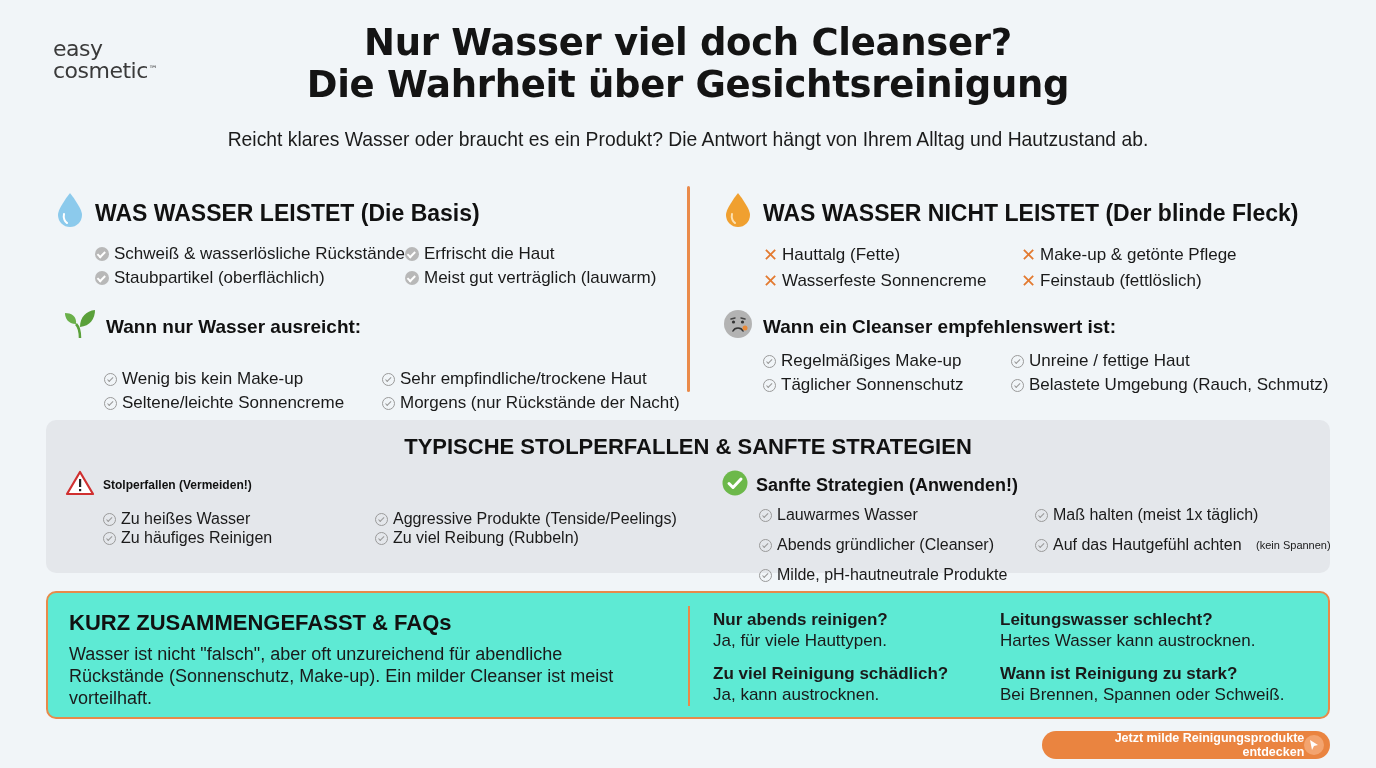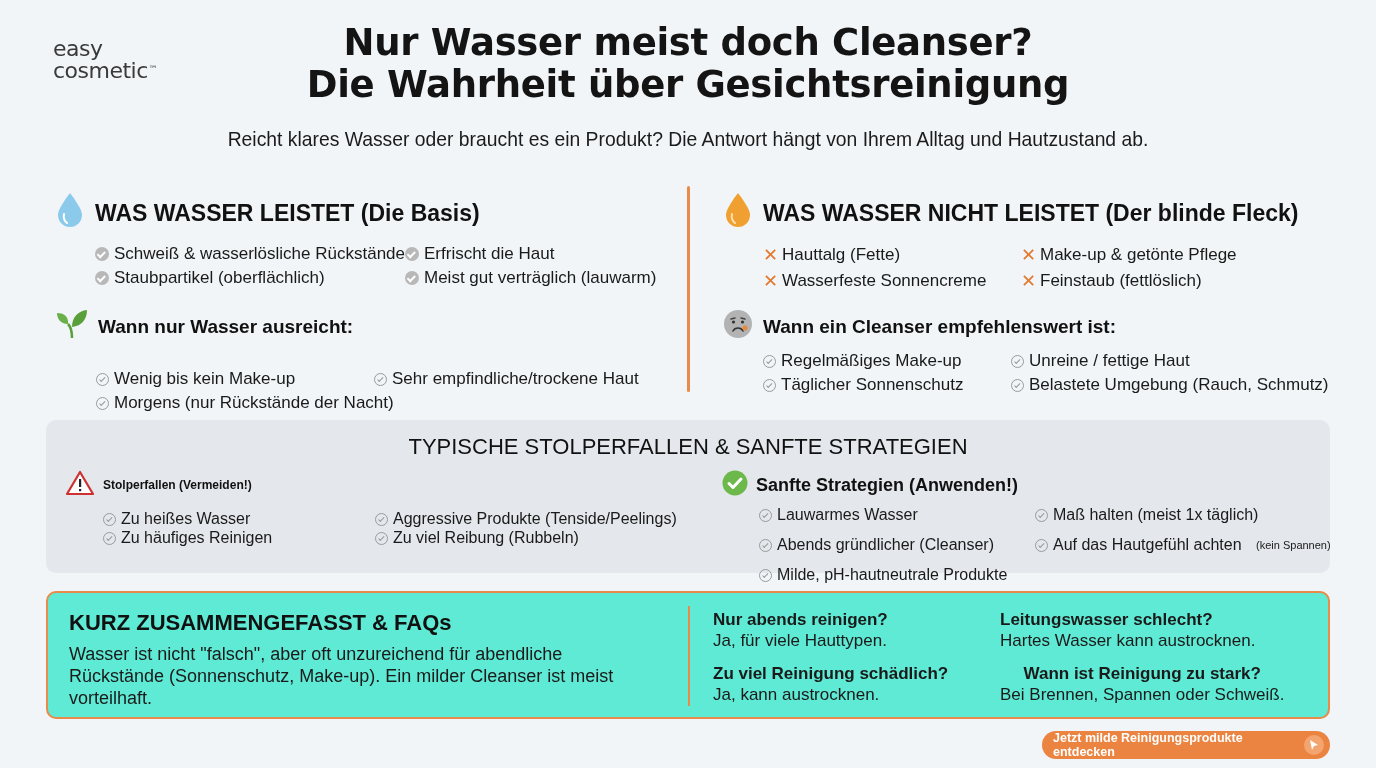--- a/index.html
+++ b/index.html
@@ -64,52 +64,52 @@
   .vdivider {
     position: absolute; left: 687px; top: 186px; width: 3px; height: 206px;
     background: #ea8a4a; border-radius: 2px;
   }
   .gray-panel {
     position: absolute; left: 46px; top: 420px; width: 1284px; height: 153px;
     background: #e4e7eb; border-radius: 10px;
   }
   .gray-title {
     position: absolute; left: 0; right: 0; top: 14px; text-align: center;
-    font-weight: normal; font-size: 22px; color: #111;
+    font-weight: bold; font-size: 22px; color: #111;
   }
   .summary {
     position: absolute; left: 46px; top: 591px; width: 1284px; height: 128px;
     border: 2.5px solid #e88a4a; border-radius: 10px; background: #5eead4;
   }
   .sum-title { position: absolute; left: 21px; top: 17px; font-weight: bold; font-size: 22px; color: #111; }
   .sum-text { position: absolute; left: 21px; top: 50px; width: 590px; font-size: 18px; line-height: 22px; color: #1a1a1a; }
   .sum-divider { position: absolute; left: 640px; top: 13px; width: 2px; height: 100px; background: #e88a4a; }
   .faq { position: absolute; font-size: 17px; line-height: 21px; color: #1a1a1a; }
   .faq .q { font-weight: bold; }
   .cta {
     position: absolute; left: 1042px; top: 731px; height: 28px; width: 288px;
     background: #ea8440; border-radius: 14px;
     display: flex; align-items: center; justify-content: space-between;
-    padding: 0 6px 0 11px; color: #fff; font-size: 12.5px; font-weight: bold;
+    padding: 0 6px 0 11px; color: #fff; font-size: 12.5px; font-weight: bold; text-align: right;
   }
   .cta-arrow {
     width: 20px; height: 20px; border-radius: 50%;
     background: #f3a46f; display: flex; align-items: center; justify-content: center;
   }
 </style>
 </head>
 <body>
 
 <div class="logo">
   <div>easy</div>
   <div><span>cosmetic</span><span class="tm">™</span></div>
 </div>
 
 <div class="title">
-  <div>Nur Wasser meist doch Cleanser?</div>
+  <div>Nur Wasser viel doch Cleanser?</div>
   <div>Die Wahrheit über Gesichtsreinigung</div>
 </div>
 <div class="subtitle">Reicht klares Wasser oder braucht es ein Produkt? Die Antwort hängt von Ihrem Alltag und Hautzustand ab.</div>
 
 <div class="col" style="left:55px; top:192px; width:620px;">
   <div class="sec-head big">
     <span>
       <svg width="30" height="36" viewBox="0 0 30 36">
           <path d="M15 1 C15 1 3 16 3 23 A12 12 0 0 0 27 23 C27 16 15 1 15 1Z" fill="#8ccaec"></path>
           <path d="M9 22 C8 26 10 30 12 31" stroke="#fff" stroke-width="2" fill="none" stroke-linecap="round"></path>
@@ -130,39 +130,43 @@
         <span class="ic-dot"></span>
         <span>Staubpartikel (oberflächlich)</span>
       </div>
     <div class="item">
         <span class="ic-dot"></span>
         <span>Meist gut verträglich (lauwarm)</span>
       </div>
   </div>
 </div>
 
-<div class="col" style="left:56px; top:309px; width:620px;">
+<div class="col" style="left:64px; top:309px; width:620px;">
   <div class="sec-head med">
     <span>
       <svg width="32" height="30" viewBox="0 0 32 30">
           <path d="M16 29 C16 22 15 18 12 15" stroke="#5aa03a" stroke-width="2.5" fill="none"></path>
           <path d="M12 15 C4 15 1 9 1 4 C7 4 13 7 12 15Z" fill="#6ab04a"></path>
           <path d="M16 18 C16 8 22 2 31 1 C31 10 26 17 16 18Z" fill="#5aa03a"></path>
         </svg>
     </span>
     <span>Wann nur Wasser ausreicht:</span>
   </div>
   <div class="items" style="margin-top:25px; margin-left:40px; grid-template-columns: 268px 1fr; text-align: right;">
     <div class="item">
         <span class="ic-ring"></span>
         <span>Wenig bis kein Make-up</span>
       </div>
     <div class="item">
         <span class="ic-ring"></span>
         <span>Sehr empfindliche/trockene Haut</span>
+      </div>
+    <div class="item">
+        <span class="ic-ring"></span>
+        <span>Seltene/leichte Sonnencreme</span>
       </div>
     <div class="item">
         <span class="ic-ring"></span>
         <span>Morgens (nur Rückstände der Nacht)</span>
       </div>
   </div>
 </div>
 
 <div class="vdivider"></div>
 
@@ -306,21 +310,21 @@
     <div>Ja, für viele Hauttypen.</div>
   </div>
   <div class="faq" style="left:952px; top:16px;">
     <div class="q">Leitungswasser schlecht?</div>
     <div>Hartes Wasser kann austrocknen.</div>
   </div>
   <div class="faq" style="left:665px; top:70px;">
     <div class="q">Zu viel Reinigung schädlich?</div>
     <div>Ja, kann austrocknen.</div>
   </div>
-  <div class="faq" style="left:952px; top:70px;text-align:center;">
+  <div class="faq" style="left:952px; top:70px;">
     <div class="q">Wann ist Reinigung zu stark?</div>
     <div>Bei Brennen, Spannen oder Schweiß.</div>
   </div>
 </div>
 
 <div class="cta">
   <span>Jetzt milde Reinigungsprodukte entdecken</span>
   <span class="cta-arrow">
     <svg width="10" height="12" viewBox="0 0 10 12">
         <path d="M1 1 L9 6 L5 7 L3 11 Z" fill="#fff"></path>

